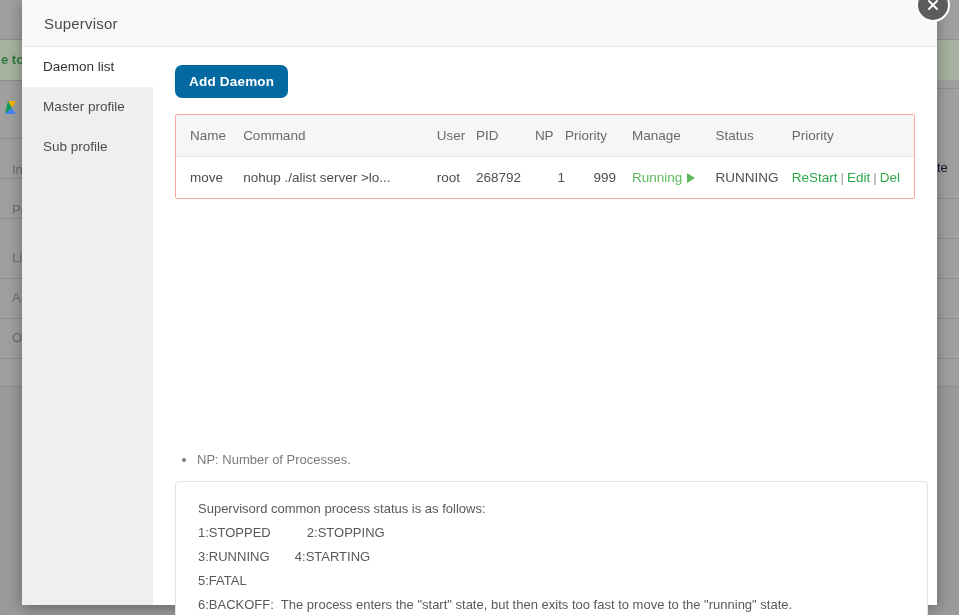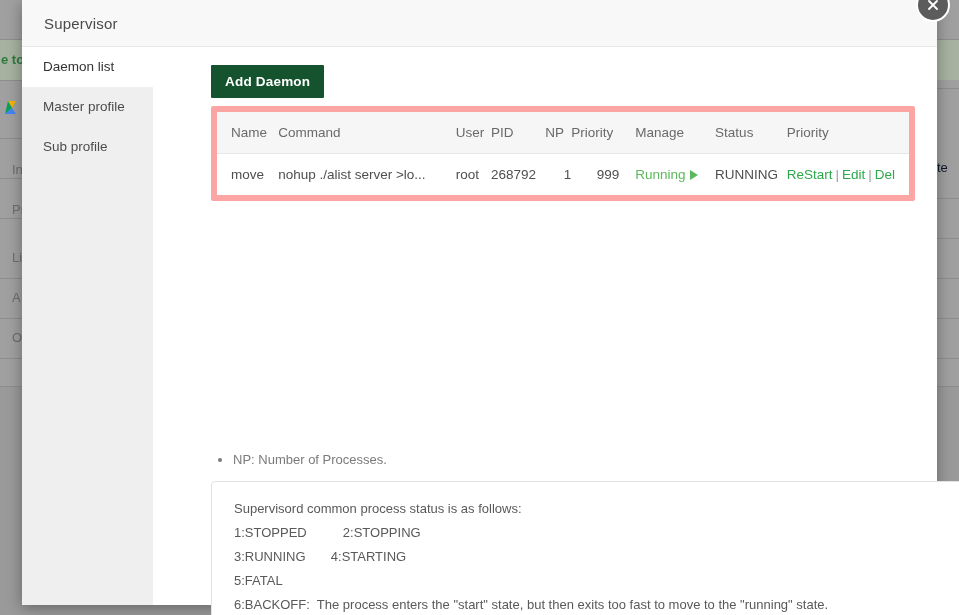--- a/index.html
+++ b/index.html
@@ -155,21 +155,20 @@
     border: 2px solid #ffffff;
     box-sizing: border-box;
     cursor: pointer;
     z-index: 40;
   }
   .close-btn svg { display:block; margin: 7px auto 0 auto; }
 
   .modal-body {
     display: flex;
     height: 558px;
-    gap: 36px;
   }
 
   
   .sidebar {
     width: 131px;
     background: #efefef;
     flex: 0 0 131px;
     padding-top: 0px;
     box-sizing: border-box;
   }
@@ -192,35 +191,35 @@
   .content {
     flex: 1;
     background: #ffffff;
     padding: 18px 22px 0 22px;
     box-sizing: border-box;
     position: relative;
   }
 
   .add-btn {
     display: inline-block;
-    background: #14532d;
+    background: #0369a1;
     color: #ffffff;
     font-size: 13.5px;
     font-weight: bold;
     padding: 9px 14px;
     border: none;
-    border-radius: 1px;
+    border-radius: 7px;
     cursor: pointer;
     font-family: "Liberation Sans", sans-serif;
     letter-spacing: .2px;
   }
 
   .table-wrap {
-    margin-top: 8px;
-    border: 6px solid #fca5a5;
+    margin-top: 16px;
+    border: 1px solid #fca5a5;
     border-radius: 2px;
     overflow: hidden;
   }
   table.daemon {
     width: 100%;
     border-collapse: collapse;
     font-size: 13.5px;
   }
   table.daemon thead th {
     background: #f6f6f6;

